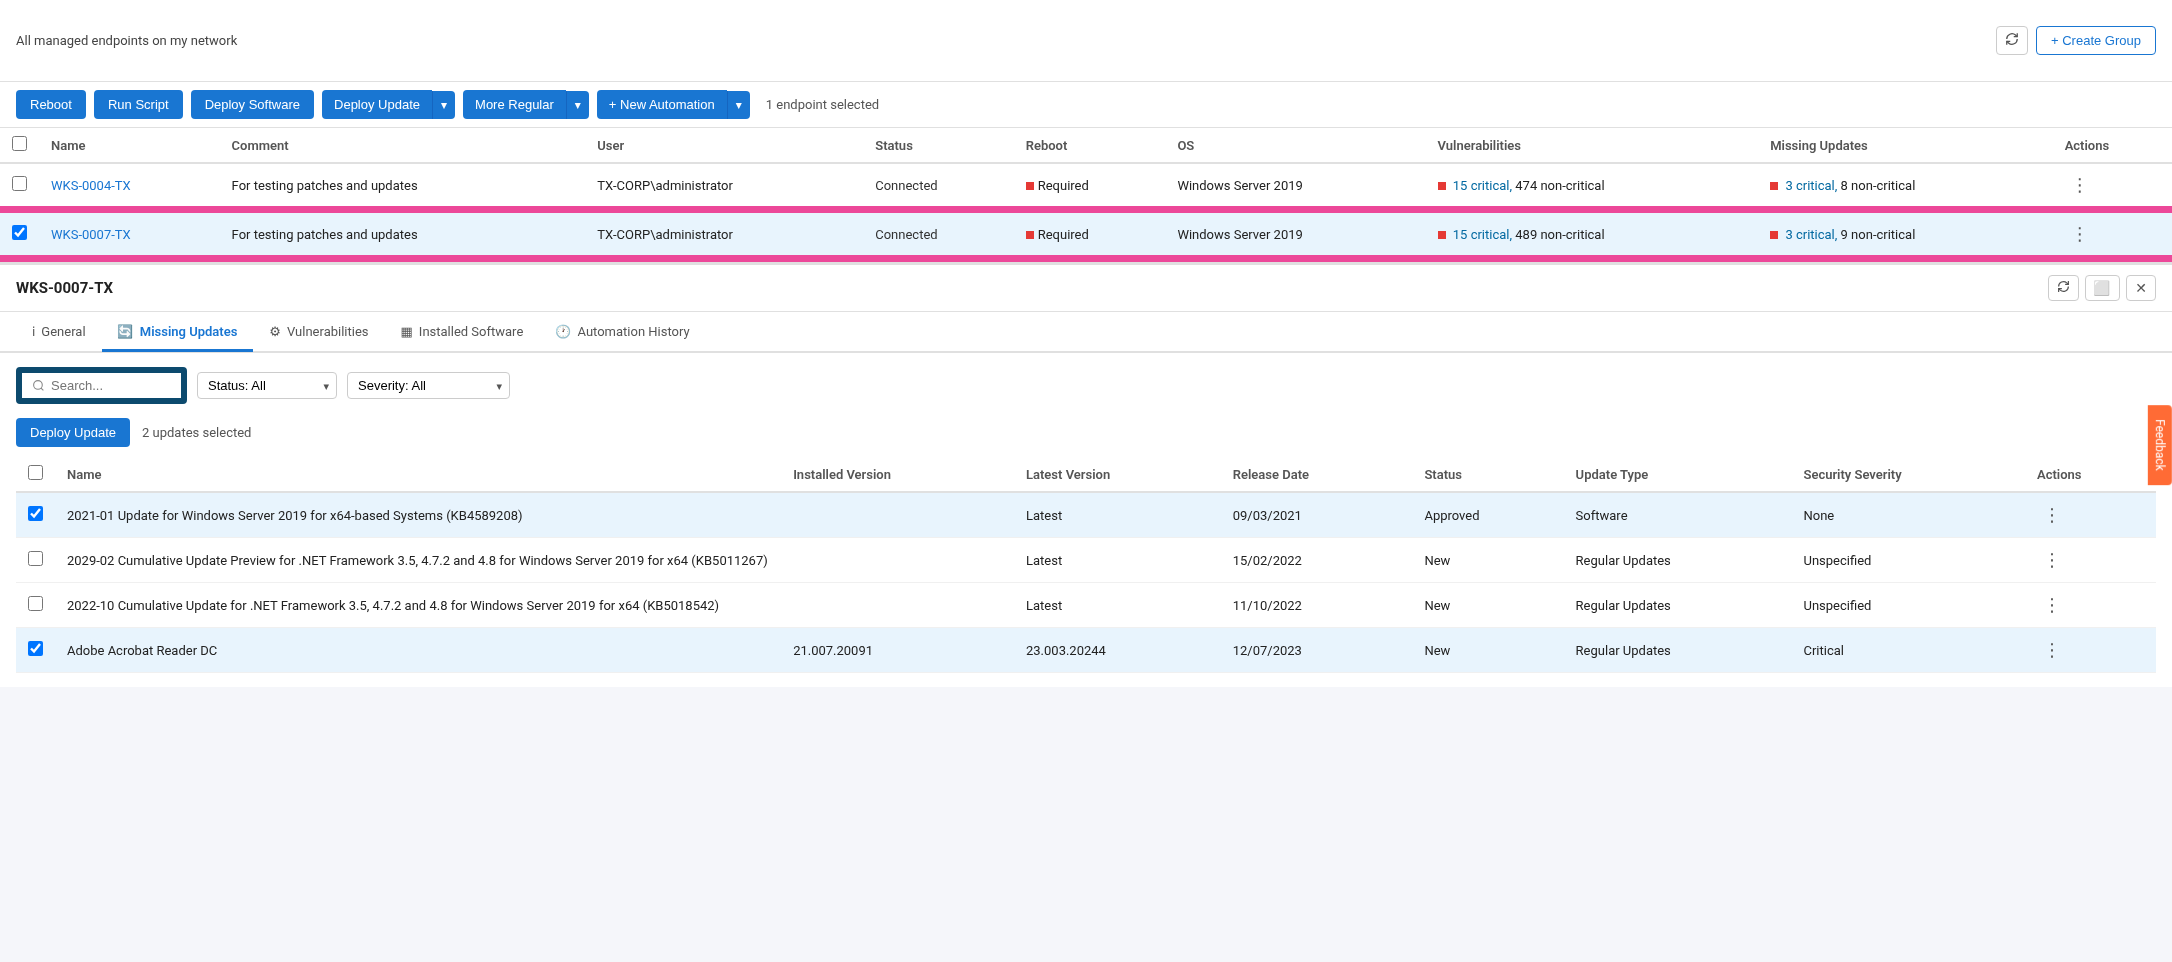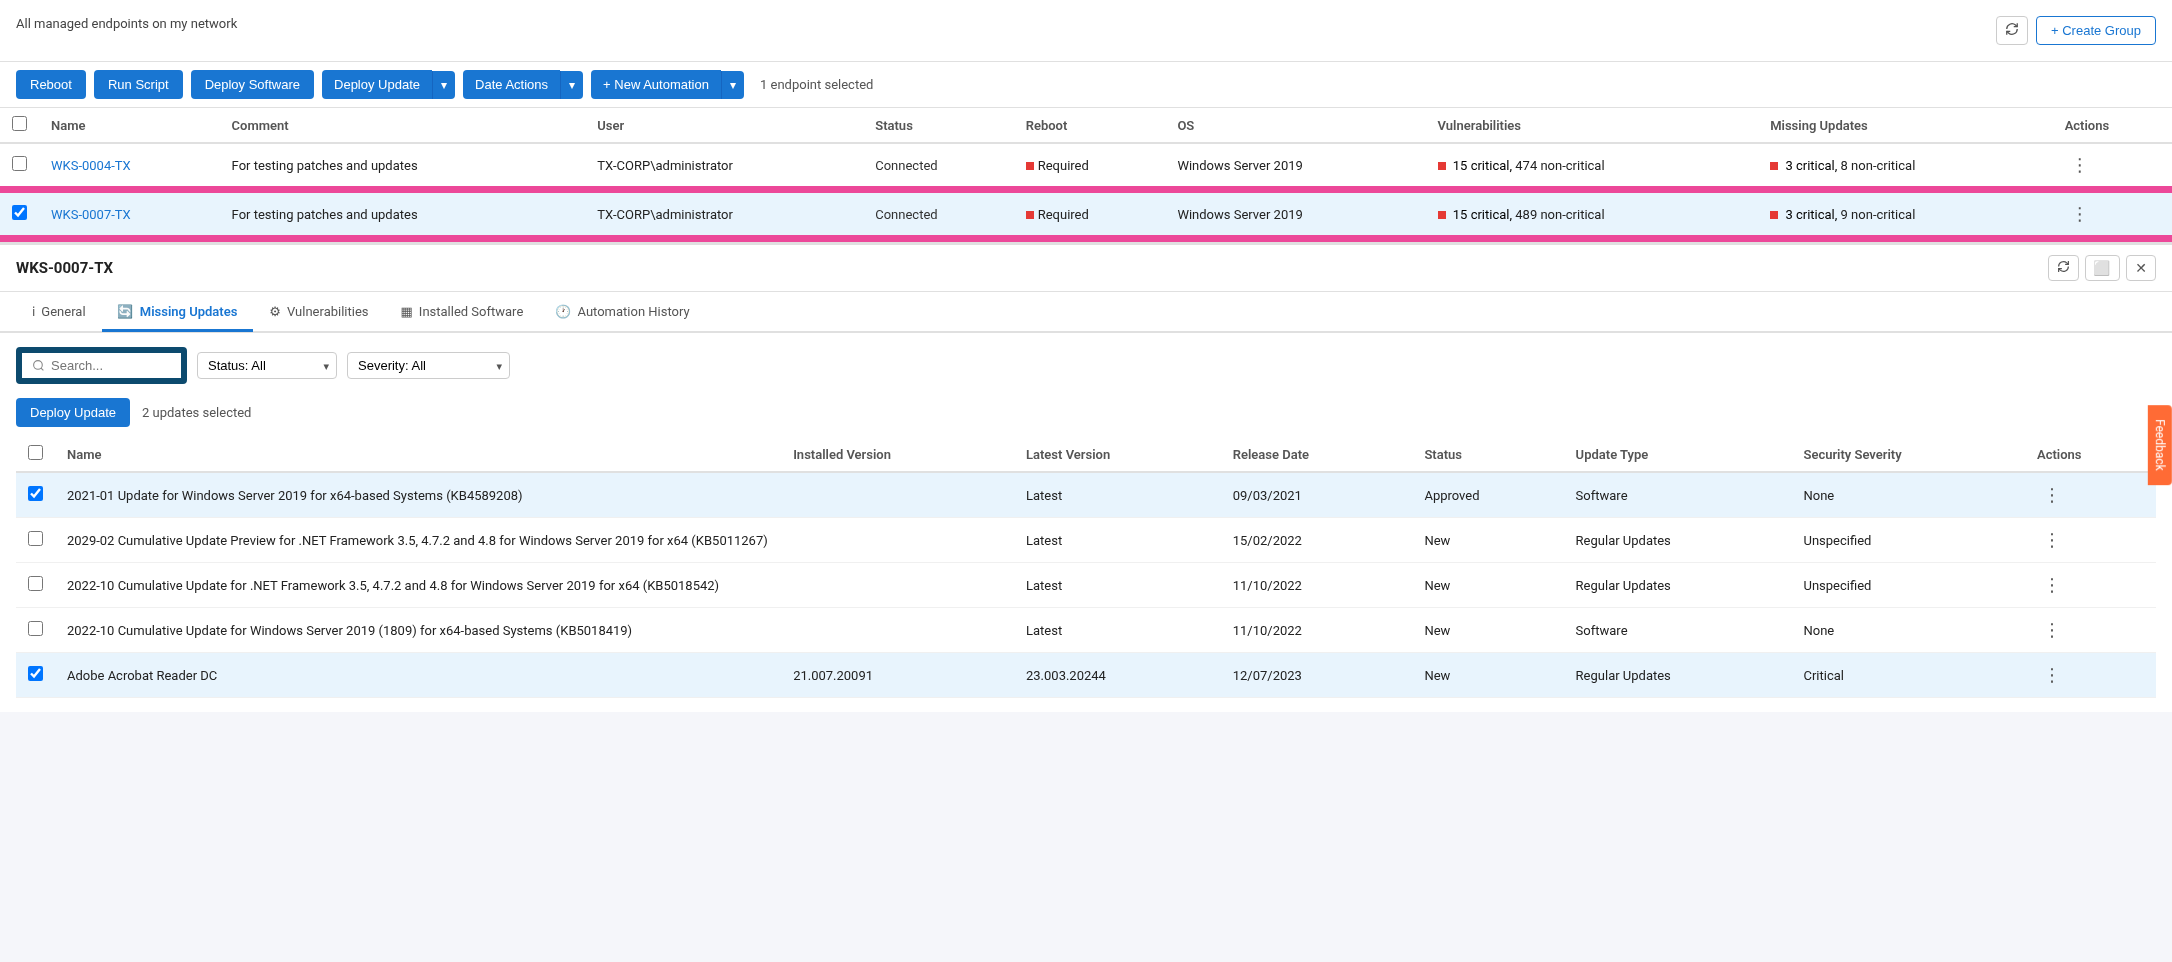--- a/index.html
+++ b/index.html
@@ -1,38 +1,38 @@
 <!DOCTYPE html>
 <html><head>
   <meta charset="utf-8">
   <style>
     * { box-sizing: border-box; margin: 0; padding: 0; }
     body { font-family: -apple-system, BlinkMacSystemFont, 'Segoe UI', Roboto, sans-serif; font-size: 13px; background: #f5f6fa; color: #222; }
 
-    .top-bar { background: #fff; border-bottom: 1px solid #e0e0e0; padding: 16px 16px; display: flex; align-items: flex-start; justify-content: space-between; }
+    .top-bar { background: #fff; border-bottom: 1px solid #e0e0e0; padding: 26px 16px; display: flex; align-items: center; justify-content: space-between; }
     .top-bar-title { font-size: 13px; color: #444; }
     .create-group-btn { border: 1px solid #1976d2; background: #fff; color: #1976d2; border-radius: 4px; padding: 6px 14px; cursor: pointer; font-size: 13px; display: flex; align-items: center; gap: 4px; }
 
     .toolbar { background: #fff; border-bottom: 1px solid #e0e0e0; padding: 8px 16px; display: flex; align-items: center; gap: 8px; flex-wrap: wrap; }
     .btn-blue { background: #1976d2; color: #fff; border: none; border-radius: 4px; padding: 7px 14px; cursor: pointer; font-size: 13px; font-weight: 500; }
     .btn-split { display: flex; align-items: center; gap: 0; }
     .btn-split .main-part { background: #1976d2; color: #fff; border: none; border-radius: 4px 0 0 4px; padding: 7px 12px; cursor: pointer; font-size: 13px; font-weight: 500; }
     .btn-split .arrow-part { background: #1976d2; color: #fff; border: none; border-left: 1px solid #1565c0; border-radius: 0 4px 4px 0; padding: 7px 8px; cursor: pointer; font-size: 12px; }
     .endpoint-selected { color: #555; font-size: 13px; margin-left: 8px; }
     .refresh-icon-btn { border: 1px solid #ccc; background: #fff; border-radius: 4px; padding: 5px 8px; cursor: pointer; }
 
     .main-table-area { background: #fff; }
     .main-table { width: 100%; border-collapse: collapse; }
     .main-table th { text-align: left; padding: 8px 12px; font-weight: 600; font-size: 13px; color: #555; border-bottom: 2px solid #e0e0e0; background: #fff; }
     .main-table td { padding: 8px 12px; font-size: 13px; border-bottom: 7px solid #ec4899; vertical-align: middle; }
     .main-table tr.selected { background: #e8f4fd; }
     .endpoint-link { color: #1976d2; text-decoration: none; cursor: pointer; }
     .status-connected { color: #333; }
     .red-dot { display: inline-block; width: 8px; height: 8px; background: #e53935; border-radius: 50; margin-right: 4px; }
-    .critical-text { color: #000000; }
+    .critical-text { color: #0369a1; }
     .checkbox-cell { width: 32px; }
     input[type=checkbox] { cursor: pointer; width: 15px; height: 15px; }
     .actions-btn { background: none; border: none; cursor: pointer; color: #555; font-size: 18px; padding: 2px 6px; border-radius: 4px; }
 
     
     .detail-panel { background: #fff; border-top: 3px solid #e0e0e0; }
     .detail-header { display: flex; align-items: center; justify-content: space-between; padding: 10px 16px; border-bottom: 1px solid #e0e0e0; }
     .detail-title { font-size: 15px; font-weight: 700; color: #222; }
     .detail-header-actions { display: flex; gap: 6px; }
     .detail-icon-btn { border: 1px solid #ccc; background: #fff; border-radius: 4px; padding: 4px 8px; cursor: pointer; color: #555; font-size: 14px; }
@@ -79,21 +79,21 @@
 
 <div class="toolbar">
   <button class="btn-blue">Reboot</button>
   <button class="btn-blue">Run Script</button>
   <button class="btn-blue">Deploy Software</button>
   <div class="btn-split">
     <button class="main-part">Deploy Update</button>
     <button class="arrow-part">▾</button>
   </div>
   <div class="btn-split">
-    <button class="main-part">Date Actions</button>
+    <button class="main-part">More Regular</button>
     <button class="arrow-part">▾</button>
   </div>
   <div class="btn-split">
     <button class="main-part">+ New Automation</button>
     <button class="arrow-part">▾</button>
   </div>
   <span class="endpoint-selected">1 endpoint selected</span>
 </div>
 
 <div class="main-table-area">
@@ -298,35 +298,20 @@
     <td></td>
     <td>Latest</td>
     <td>11/10/2022</td>
     <td>New</td>
     <td>Regular Updates</td>
     <td>Unspecified</td>
     <td>
       <button class="actions-btn">⋮</button>
     </td>
   </tr>
-            <tr>
-    <td class="checkbox-cell">
-      <input type="checkbox" style="">
-    </td>
-    <td style="max-width:380px;">2022-10 Cumulative Update for Windows Server 2019 (1809) for x64-based Systems (KB5018419)</td>
-    <td></td>
-    <td>Latest</td>
-    <td>11/10/2022</td>
-    <td>New</td>
-    <td>Software</td>
-    <td>None</td>
-    <td>
-      <button class="actions-btn">⋮</button>
-    </td>
-  </tr>
             <tr class="selected-row">
     <td class="checkbox-cell">
       <input type="checkbox" checked="" style="">
     </td>
     <td style="max-width:380px;">Adobe Acrobat Reader DC</td>
     <td>21.007.20091</td>
     <td>23.003.20244</td>
     <td>12/07/2023</td>
     <td>New</td>
     <td>Regular Updates</td>

